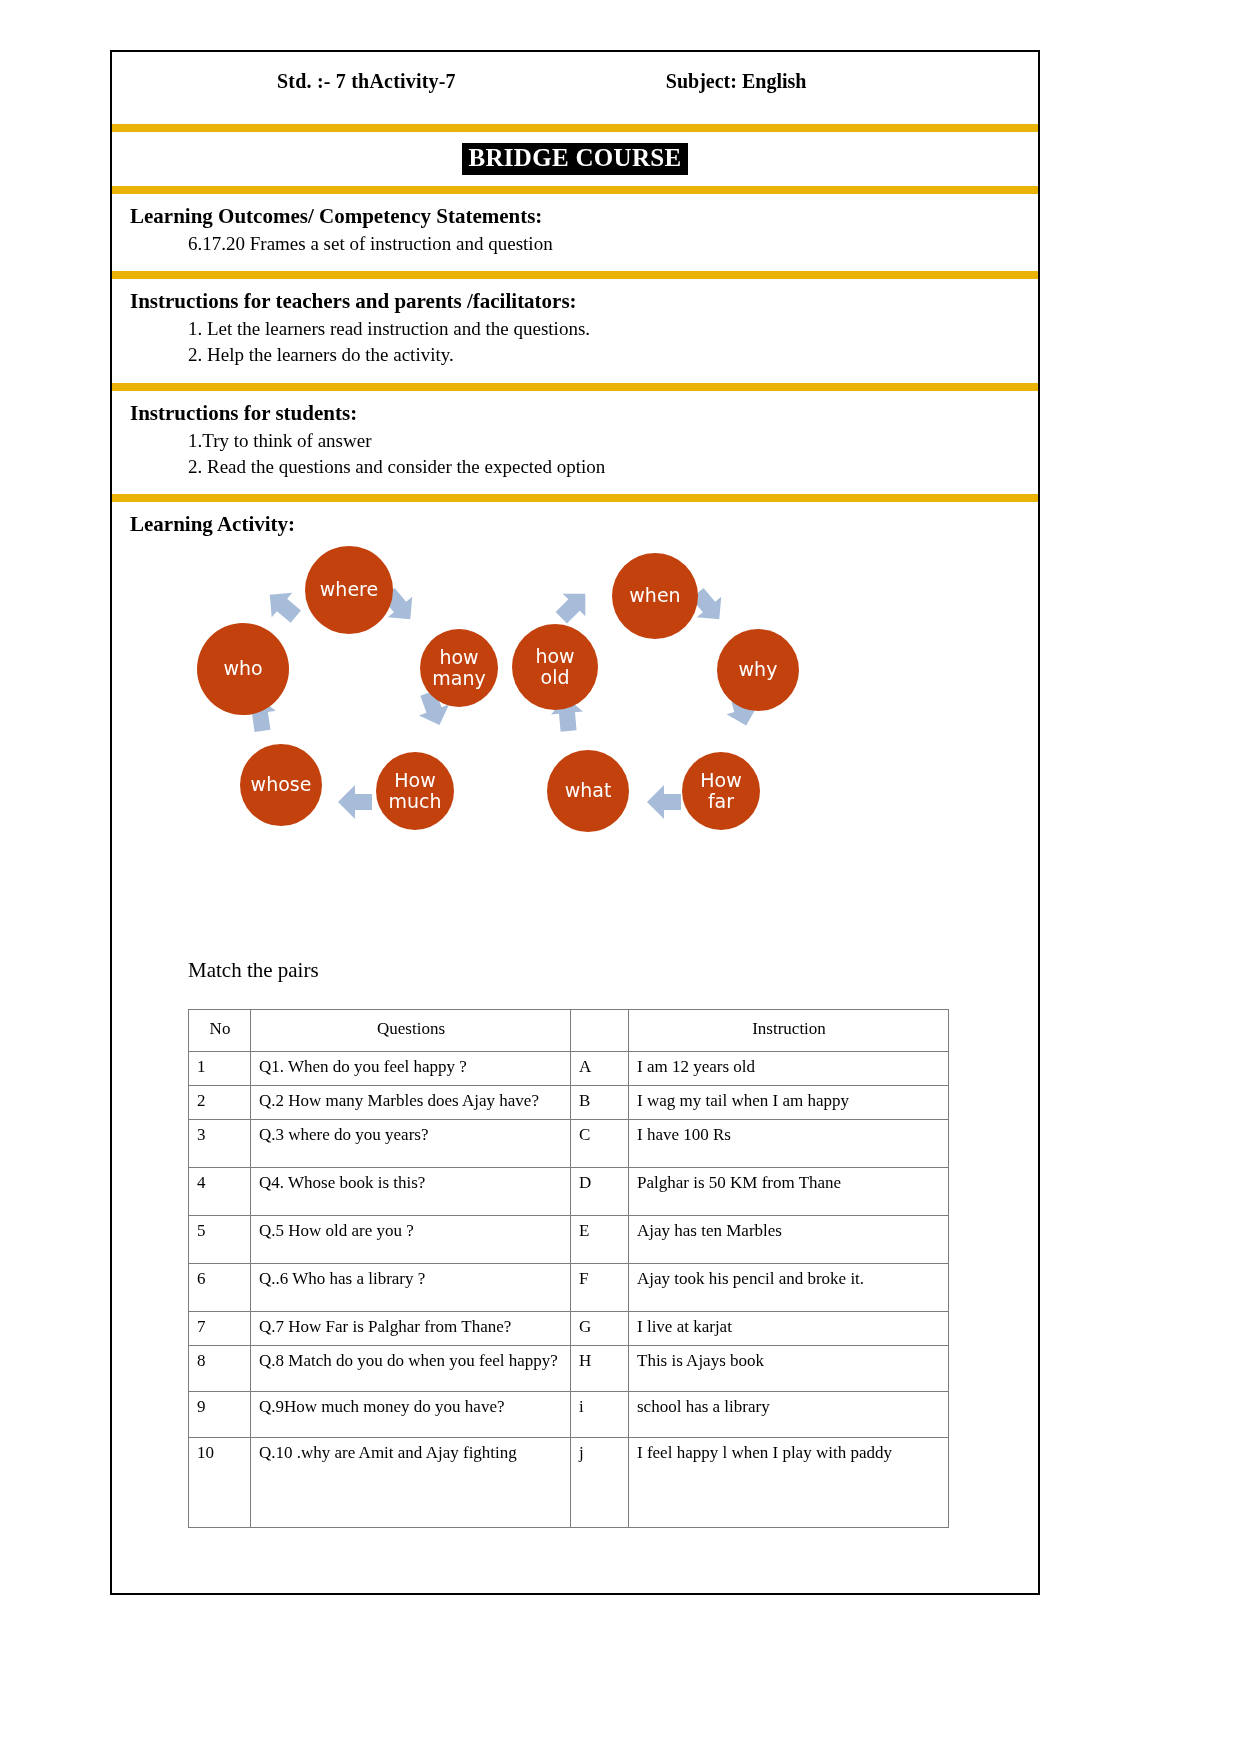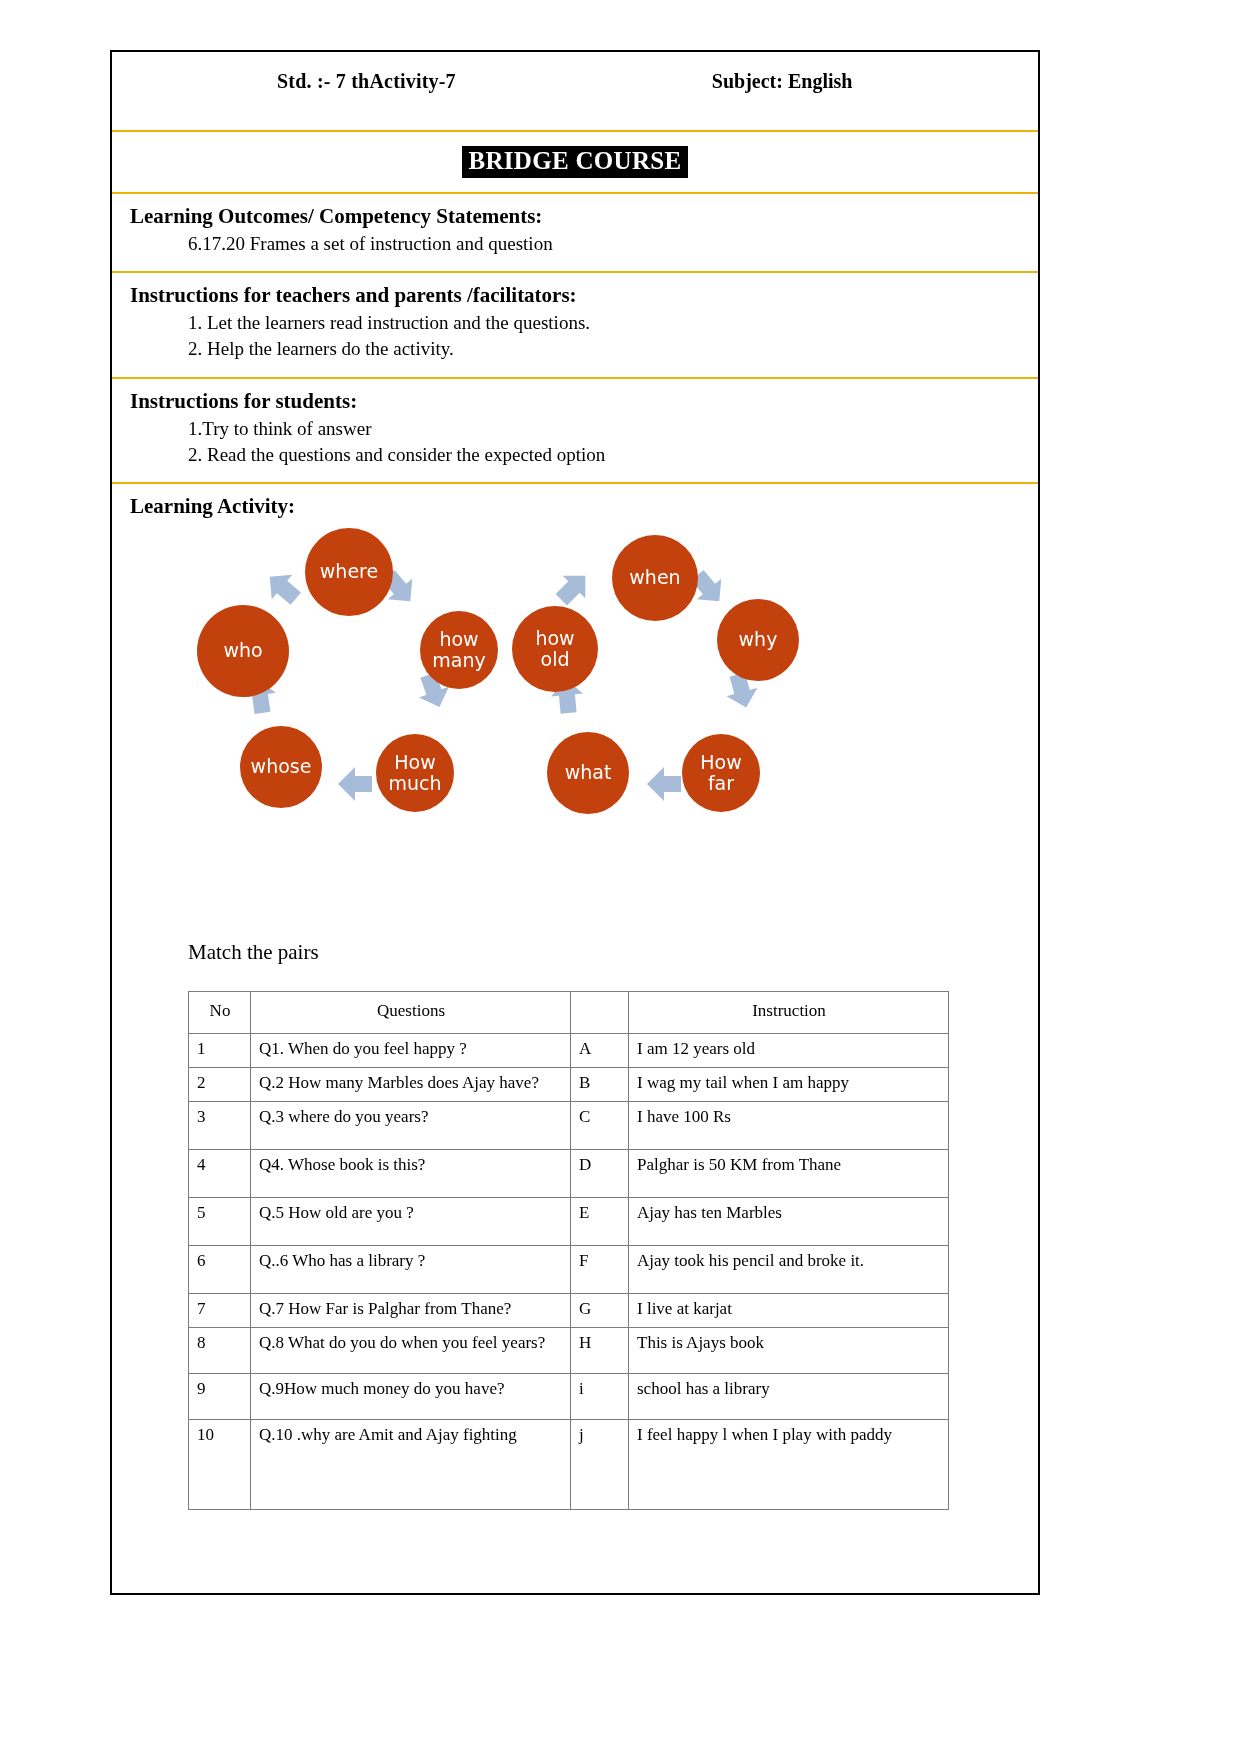--- a/index.html
+++ b/index.html
@@ -15,21 +15,21 @@
     width: 1240px; height: 1755px;
     background: #ffffff;
   }
   .doc-frame {
     position: absolute;
     left: 110px; top: 50px;
     width: 930px; height: 1545px;
     border: 2px solid #000;
   }
   
-  .band { border-bottom: 2px solid #eab308; gap: 46px; }
+  .band { border-bottom: 8px solid #eab308; }
   .header-row {
     height: 80px;
     display: flex;
     align-items: flex-start;
     padding-top: 18px;
   }
   .hdr-std {
     flex: 0 0 auto;
     margin-left: 165px;
     font-weight: bold;
@@ -211,21 +211,21 @@
           </div>
         <div class="node" style="left:308px; top:84px;  width:78px;  height:78px;">
             <span>how<br>many</span>
           </div>
         <div class="node" style="left:400px; top:79px;  width:86px;  height:86px;">
             <span>how<br>old</span>
           </div>
         <div class="node" style="left:500px; top:8px;   width:86px;  height:86px;">
             <span>when</span>
           </div>
-        <div class="node" style="left:605px; top:72px;  width:82px;  height:82px;">
+        <div class="node" style="left:605px; top:84px;  width:82px;  height:82px;">
             <span>why</span>
           </div>
         <div class="node" style="left:128px; top:199px; width:82px;  height:82px;">
             <span>whose</span>
           </div>
         <div class="node" style="left:264px; top:207px; width:78px;  height:78px;">
             <span>How<br>much</span>
           </div>
         <div class="node" style="left:435px; top:205px; width:82px;  height:82px;">
             <span>what</span>
@@ -284,21 +284,21 @@
             <td>Ajay took his pencil and broke it.</td>
           </tr>
           <tr class="r-h1">
             <td>7</td>
             <td>Q.7 How Far is Palghar from Thane?</td>
             <td>G</td>
             <td>I live at karjat</td>
           </tr>
           <tr class="r-h3">
             <td>8</td>
-            <td>Q.8 What do you do when you feel years?</td>
+            <td>Q.8 Match do you do when you feel happy?</td>
             <td>H</td>
             <td>This is Ajays book</td>
           </tr>
           <tr class="r-h3">
             <td>9</td>
             <td>Q.9How much money do you have?</td>
             <td>i</td>
             <td>school  has a library</td>
           </tr>
           <tr style="height:90px;">

